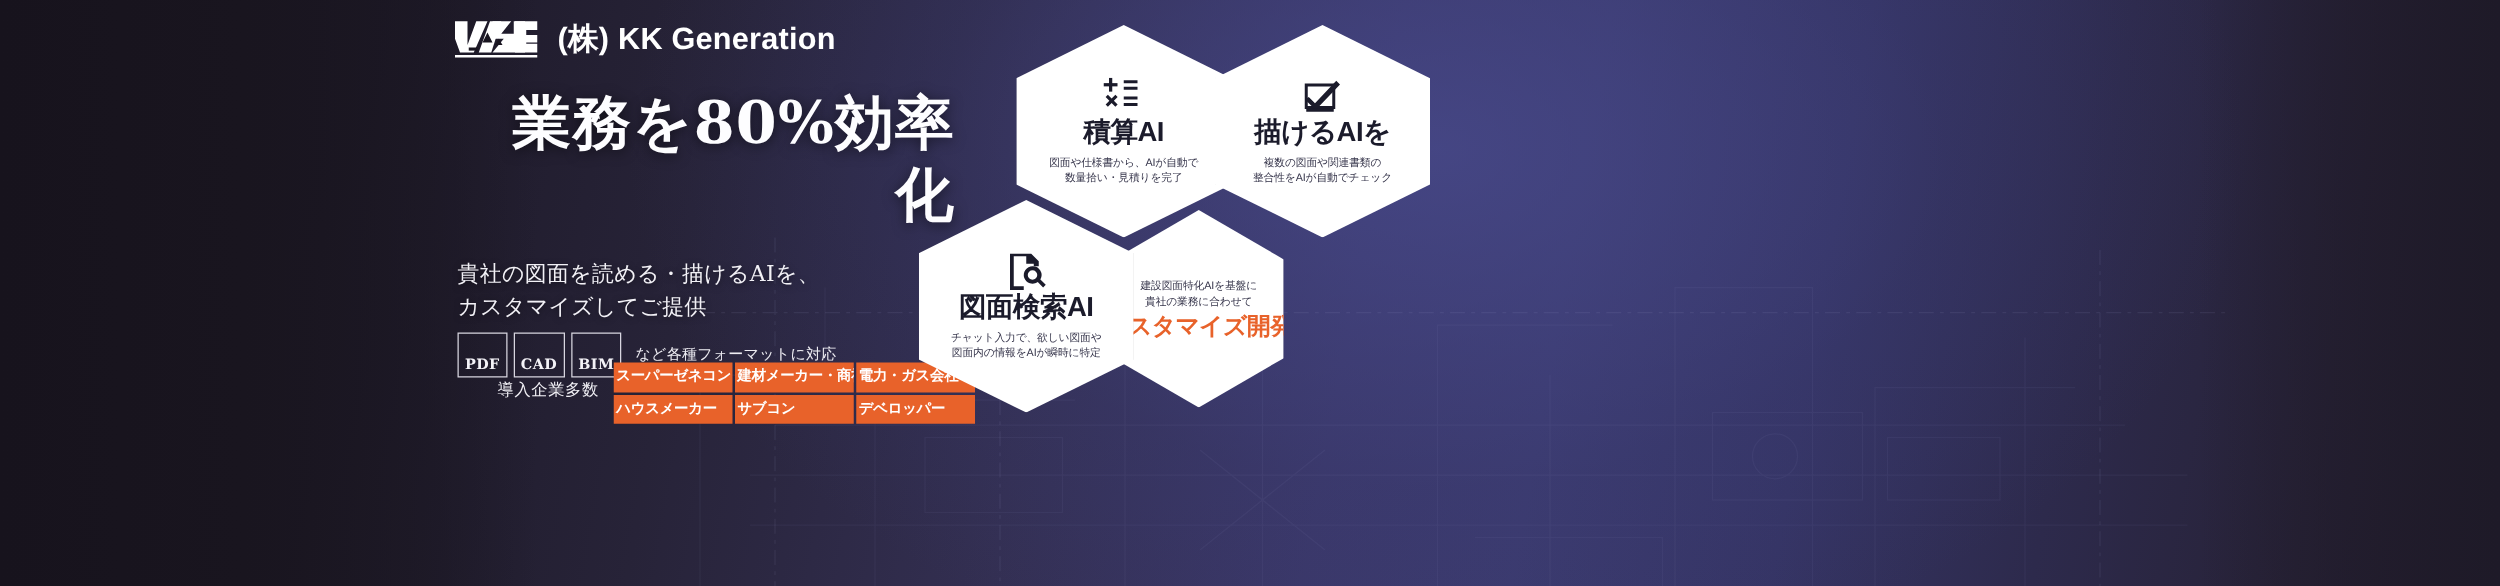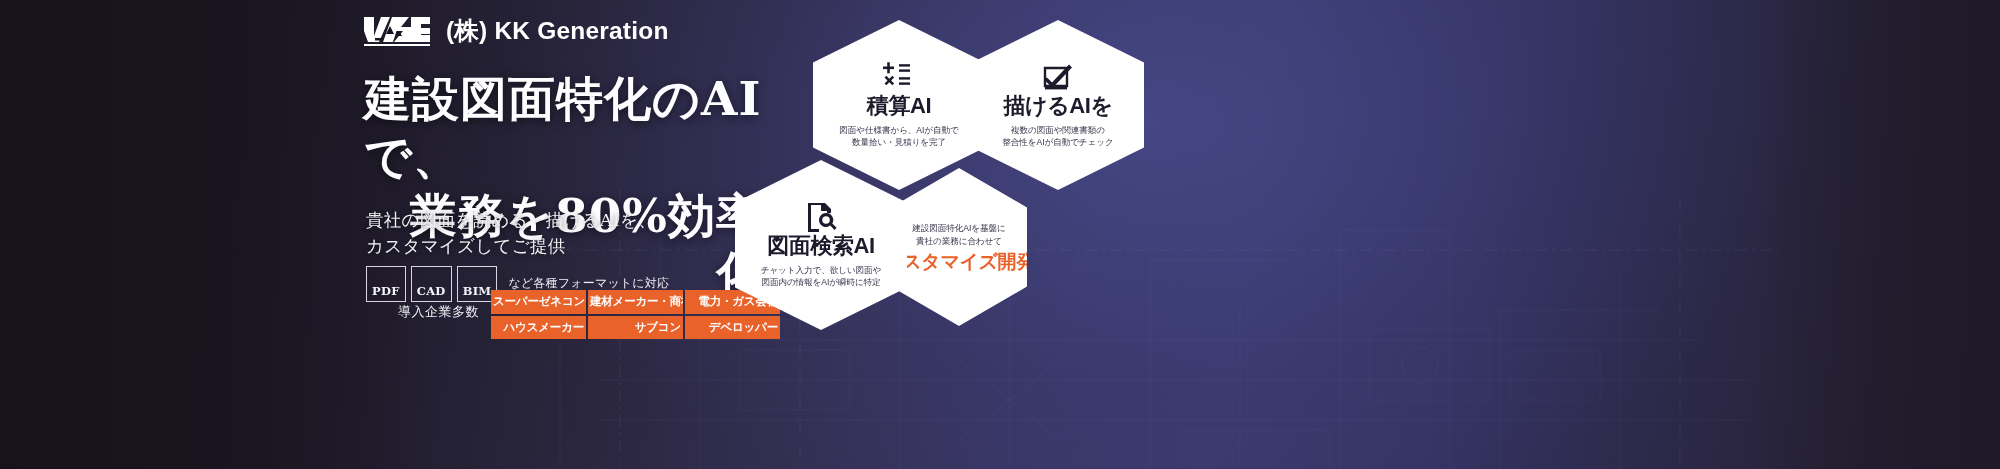--- a/index.html
+++ b/index.html
@@ -82,21 +82,21 @@
     font-family:"DejaVu Serif", "Liberation Serif", serif;
     letter-spacing:0.5px; white-space:nowrap;
   }
   .tag-grid {
     display:grid; grid-template-columns:repeat(3, 95px);
     gap:2px;
   }
   .tag {
     background:#e8622a; color:#ffffff;
     font-size:11.5px; font-weight:bold;
-    text-align:right; padding:5px 2px 6px;
+    text-align:left; padding:5px 2px 6px;
     line-height:1.1; letter-spacing:-0.2px;
     white-space:nowrap; overflow:hidden;
   }
   
   .hex-wrap { position:absolute; left:0; top:0; width:2000px; height:469px; }
   .hex {
     position:absolute;
     background:#ffffff;
     clip-path:polygon(50% 0%, 100% 25%, 100% 75%, 50% 100%, 0% 75%, 0% 25%);
     display:flex; flex-direction:column;
@@ -177,21 +177,20 @@
         <polygon points="44,40 52,24 60,40"></polygon>
         <polygon points="64,44 70,34 76,44"></polygon>
         <rect x="22" y="48" width="14" height="5"></rect>
       </g>
       <rect x="0" y="60" width="132" height="4" fill="#ffffff"></rect>
     </svg>
     <div class="logo-text">(株) KK Generation</div>
   </div>
 
   <div class="headline">
-    <span class="l1">建設図面特化のAIで、</span>
     <span class="l2">業務を80%効率化</span>
   </div>
 
   <div class="subtitle">
     <div>貴社の図面を読める・描けるAIを、</div>
     <div>カスタマイズしてご提供</div>
   </div>
 
   <div class="fmt-row">
     <span class="fmt-badge">PDF</span>

